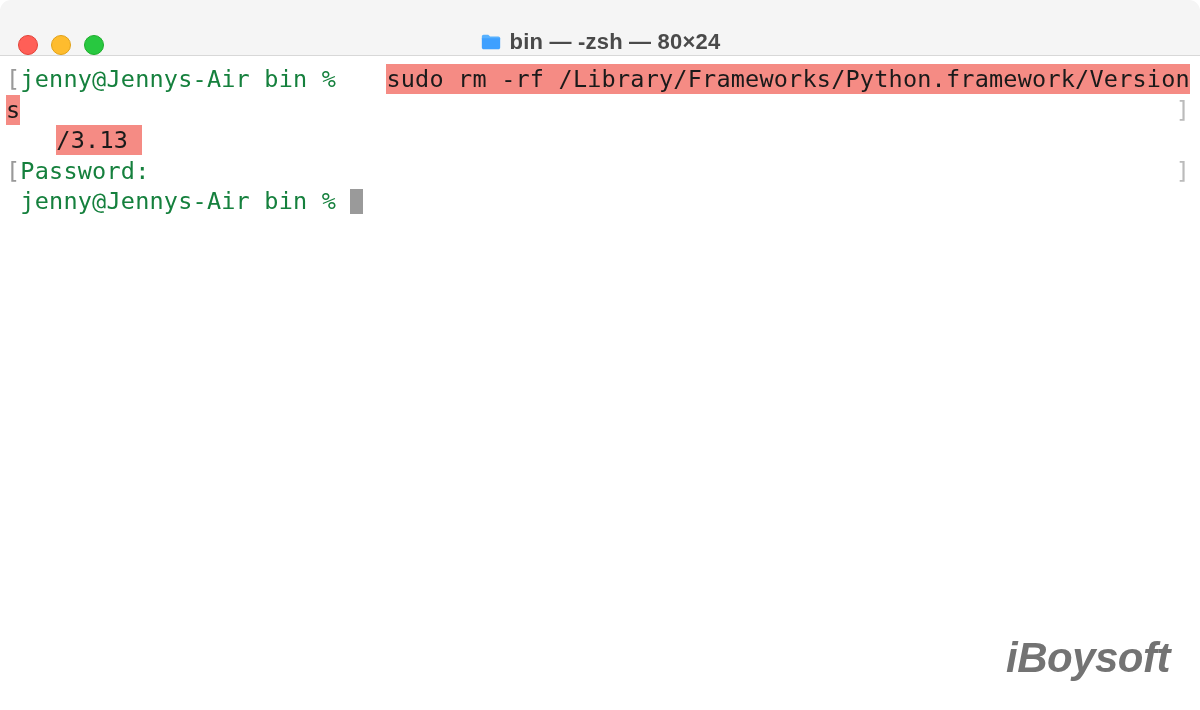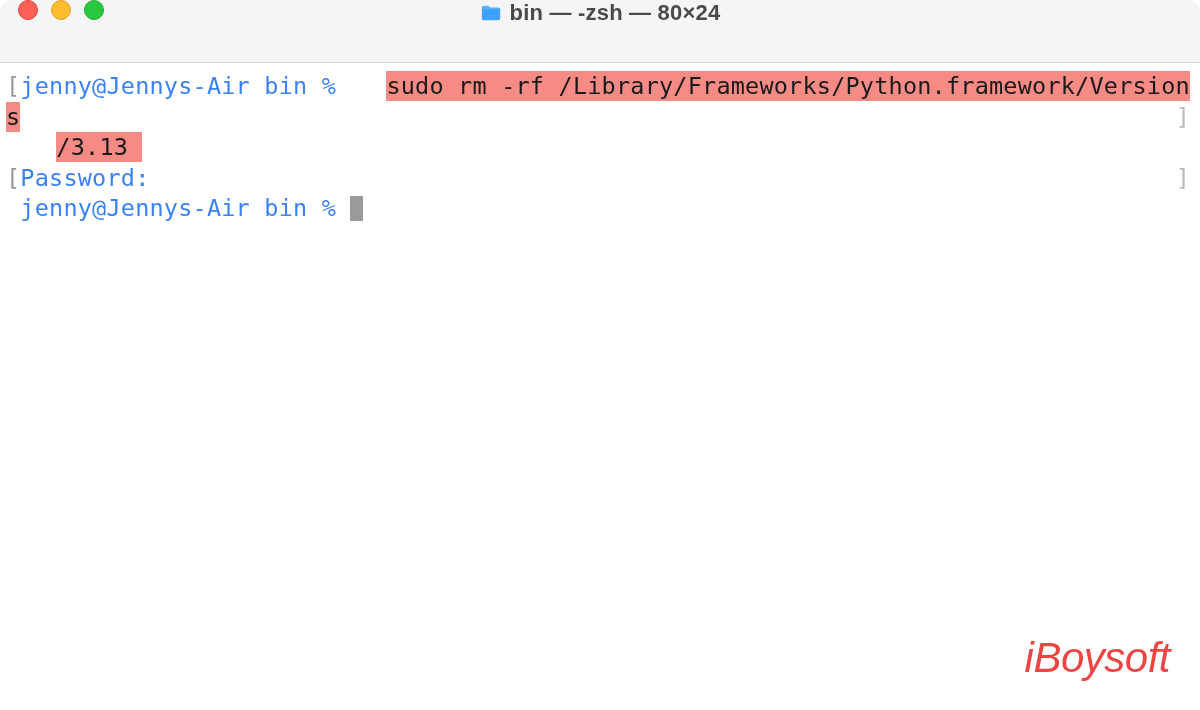--- a/index.html
+++ b/index.html
@@ -9,25 +9,25 @@
     }
     body {
       background: #ffffff;
       width: 1200px;
       height: 710px;
       font-family: "SF Mono", Menlo, Monaco, Consolas, monospace;
       overflow: hidden;
       position: relative;
     }
     .title-bar {
-      height: 63px;
+      height: 56px;
       background: #f5f5f5;
       border-bottom: 1px solid #d8d8d8;
       display: flex;
-      align-items: flex-start;
+      align-items: flex-end;
       padding: 0 18px;
       position: relative;
       border-radius: 11px 11px 0 0;
     }
     .traffic-lights {
       display: flex;
       gap: 13px;
       align-items: center;
     }
     .traffic-light {
@@ -82,21 +82,21 @@
       white-space: pre-wrap;
       word-break: break-all;
     }
     .terminal-line {
       display: block;
     }
     .bracket {
       color: #999;
     }
     .prompt-text {
-      color: #3b82f6;
+      color: #15803d;
     }
     .highlighted {
       background: #f58b84;
       color: #1a1a1a;
       padding: 1px 0;
       margin-left: 36px;
     }
     .cursor-block {
       display: inline-block;
       width: 13px;
@@ -107,23 +107,23 @@
     }
     .right-bracket {
       color: #bbb;
       float: right;
       margin-right: 4px;
     }
     .watermark {
       position: absolute;
       bottom: 28px;
       right: 30px;
-      color: #ef4444;
+      color: #737373;
       font-family: Arial, Helvetica, sans-serif;
-      font-weight: 400;
+      font-weight: 700;
       font-style: italic;
       font-size: 42px;
       letter-spacing: -0.5px;
       margin-top: 8px;
     }
   </style>
 </head>
 <body>
 
 <div class="title-bar">

